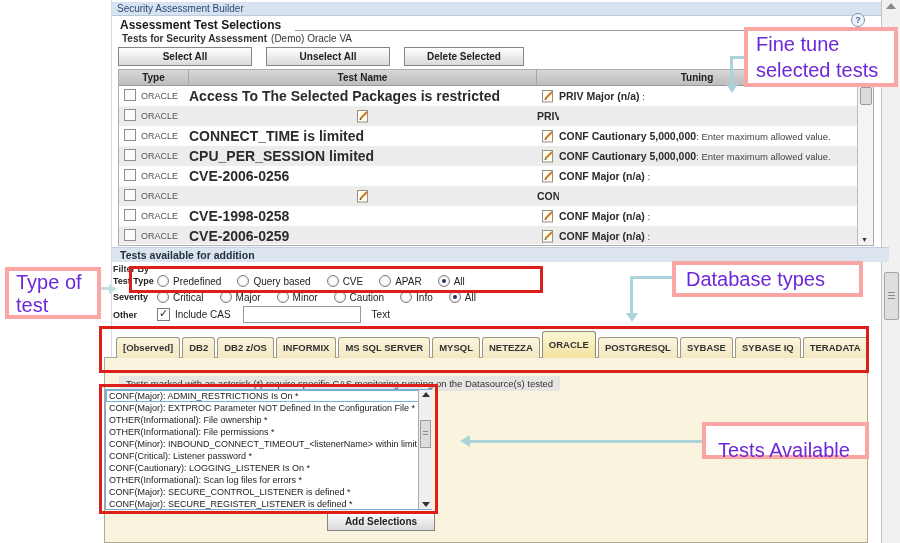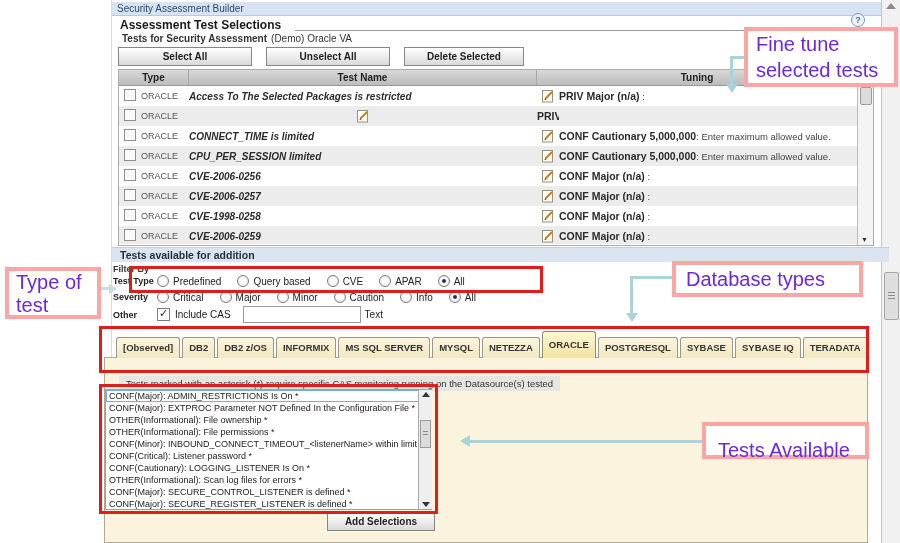--- a/index.html
+++ b/index.html
@@ -35,21 +35,21 @@
   .thead{display:grid;grid-template-columns:70px 348px 320px;height:15px;
          background:linear-gradient(#d8d8d8,#bdbdbd);border-bottom:1px solid #9a9a9a;}
   .hc{font-size:10px;font-weight:bold;color:#222;text-align:center;line-height:15px;}
   .h-type{border-right:1px solid #a6a6a6;}
   .h-name{border-right:1px solid #a6a6a6;}
   .tbody{height:158px;overflow:hidden;}
   .trow{display:grid;grid-template-columns:22px 48px 348px 22px 1fr;height:20px;align-items:center;}
   .trow:nth-of-type(even){background:#ececec;}
   .cb{display:inline-block;width:10px;height:10px;border:1px solid #8f8f8f;background:#fbfbfb;margin-left:5px;}
   .c-type{font-size:9px;color:#555;}
-  .c-name{font-size:10px;font-weight:bold;color:#2b2b2b;white-space:nowrap;overflow:hidden;font-style:italic;}
+  .c-name{font-size:14px;font-weight:bold;color:#2b2b2b;white-space:nowrap;overflow:hidden;}
   .c-icon svg{display:block;margin:0 auto;}
   .c-tuning{font-size:10.5px;white-space:nowrap;overflow:hidden;}
   .c-tuning b{color:#2b2b2b;}
   .tnote{font-size:9.5px;color:#444;font-weight:normal;white-space:pre;}
   .tsb{position:absolute;right:0;top:15px;width:15px;height:160px;background:#f4f4f4;border-left:1px solid #bbb;}
   .tsb-thumb{position:absolute;top:2px;left:2px;width:10px;height:16px;background:#dcdcdc;border:1px solid #9c9c9c;border-radius:2px;}
   .tsb-down{position:absolute;bottom:2px;left:3px;font-size:7px;color:#333;}
 
   
   .availbar{left:112px;top:247px;width:769px;height:14px;background:#dbe4ef;color:#1f2d3d;
@@ -61,21 +61,21 @@
   .f-other{top:306px;}
   .flabel{font-size:9px;font-weight:bold;width:44px;flex:none;}
   .opts{display:flex;align-items:center;}
   .opt{display:flex;align-items:center;margin-right:16px;}
   .radio{width:10px;height:10px;border:1px solid #7d7d7d;border-radius:50%;
          background:radial-gradient(#ffffff 40%,#d4d4d4);margin-right:4px;position:relative;flex:none;}
   .radio.on::after{content:"";position:absolute;left:3px;top:3px;width:4px;height:4px;border-radius:50%;background:#20355c;}
   .cas{width:11px;height:11px;border:1px solid #7d7d7d;background:#fff;margin-right:5px;position:relative;flex:none;}
   .cas.checked::after{content:"\2713";position:absolute;left:1px;top:-2px;font-size:11px;color:#2b2b2b;}
   .ftext{width:112px;height:13px;border:1px solid #9a9a9a;margin-left:12px;background:#fff;}
-  .textlbl{margin-left:4px;}
+  .textlbl{margin-left:11px;}
 
   
   .panel{left:104px;top:357px;width:764px;height:186px;background:#faf4de;border:1px solid #b0a98e;box-sizing:border-box;}
   #tabs{left:116px;top:332px;height:26px;display:flex;align-items:flex-end;gap:2px;z-index:2;}
   .tab{height:20px;line-height:20px;padding:0 6px;font-size:9.5px;font-weight:bold;color:#333;
        background:linear-gradient(#fbf5dd,#f2e8c2);border:1px solid #9a9784;border-bottom:none;
        border-radius:3px 3px 0 0;white-space:nowrap;}
   .tab.active{height:26px;line-height:26px;background:linear-gradient(#fdf6d5,#f2e3a0);
        border-color:#8f8a6f;position:relative;z-index:3;}
   .casnote{left:119px;top:376px;background:#e6e5e1;padding:2px 7px;font-size:9.5px;color:#333;z-index:2;white-space:nowrap;}
@@ -221,21 +221,20 @@
               <path d="M3.5 9.5 L10 3" stroke="#c87c20" stroke-width="2"></path>
               <path d="M2.5 11 l2 -0.6 l-1.4 -1.4 z" fill="#333"></path>
             </svg>
           </div>
           <div class="cell c-tuning"><b>CONF Major (n/a)</b><span class="tnote"> :</span></div>
         </div>
 
         <div class="trow">
           <div class="cell c-check"><span class="cb"></span></div>
           <div class="cell c-type">ORACLE</div>
-          <div class="cell c-name">CVE-2006-0257</div>
           <div class="cell c-icon">
             <svg width="13" height="14" viewBox="0 0 13 14">
               <rect x="0.5" y="1.5" width="10" height="11.5" fill="#fffdf2" stroke="#999080"></rect>
               <path d="M3.5 9.5 L10 3" stroke="#c87c20" stroke-width="2"></path>
               <path d="M2.5 11 l2 -0.6 l-1.4 -1.4 z" fill="#333"></path>
             </svg>
           </div>
           <div class="cell c-tuning"><b>CONF Major (n/a)</b><span class="tnote"> :</span></div>
         </div>
 

